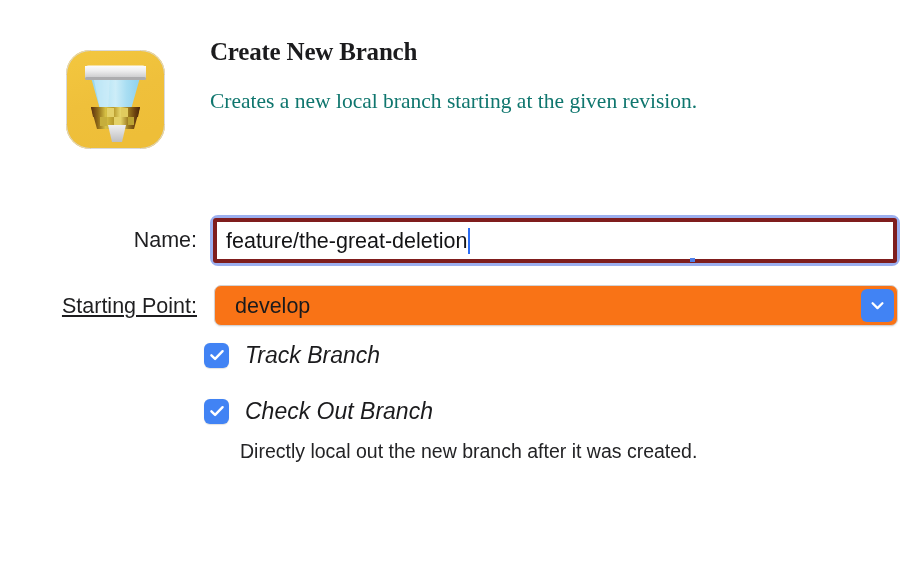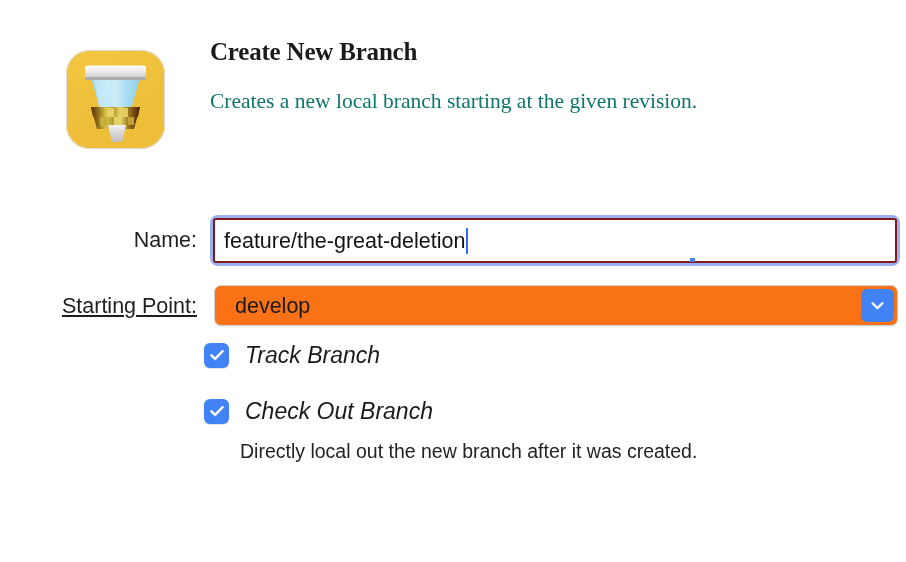--- a/index.html
+++ b/index.html
@@ -98,21 +98,21 @@
     background: #9cafef;
     box-sizing: border-box;
   }
   .text-field {
     position: absolute;
     left: 0;
     top: 0;
     right: 0;
     bottom: 0;
     background: #ffffff;
-    border: 2px solid #7f1d1d;
+    border: 4px solid #7f1d1d;
     border-radius: 3px;
     box-sizing: border-box;
     display: flex;
     align-items: center;
     padding: 0 6px 0 9px;
     overflow: hidden;
   }
   .text-field-value {
     font-size: 21.5px;
     line-height: 28px;

